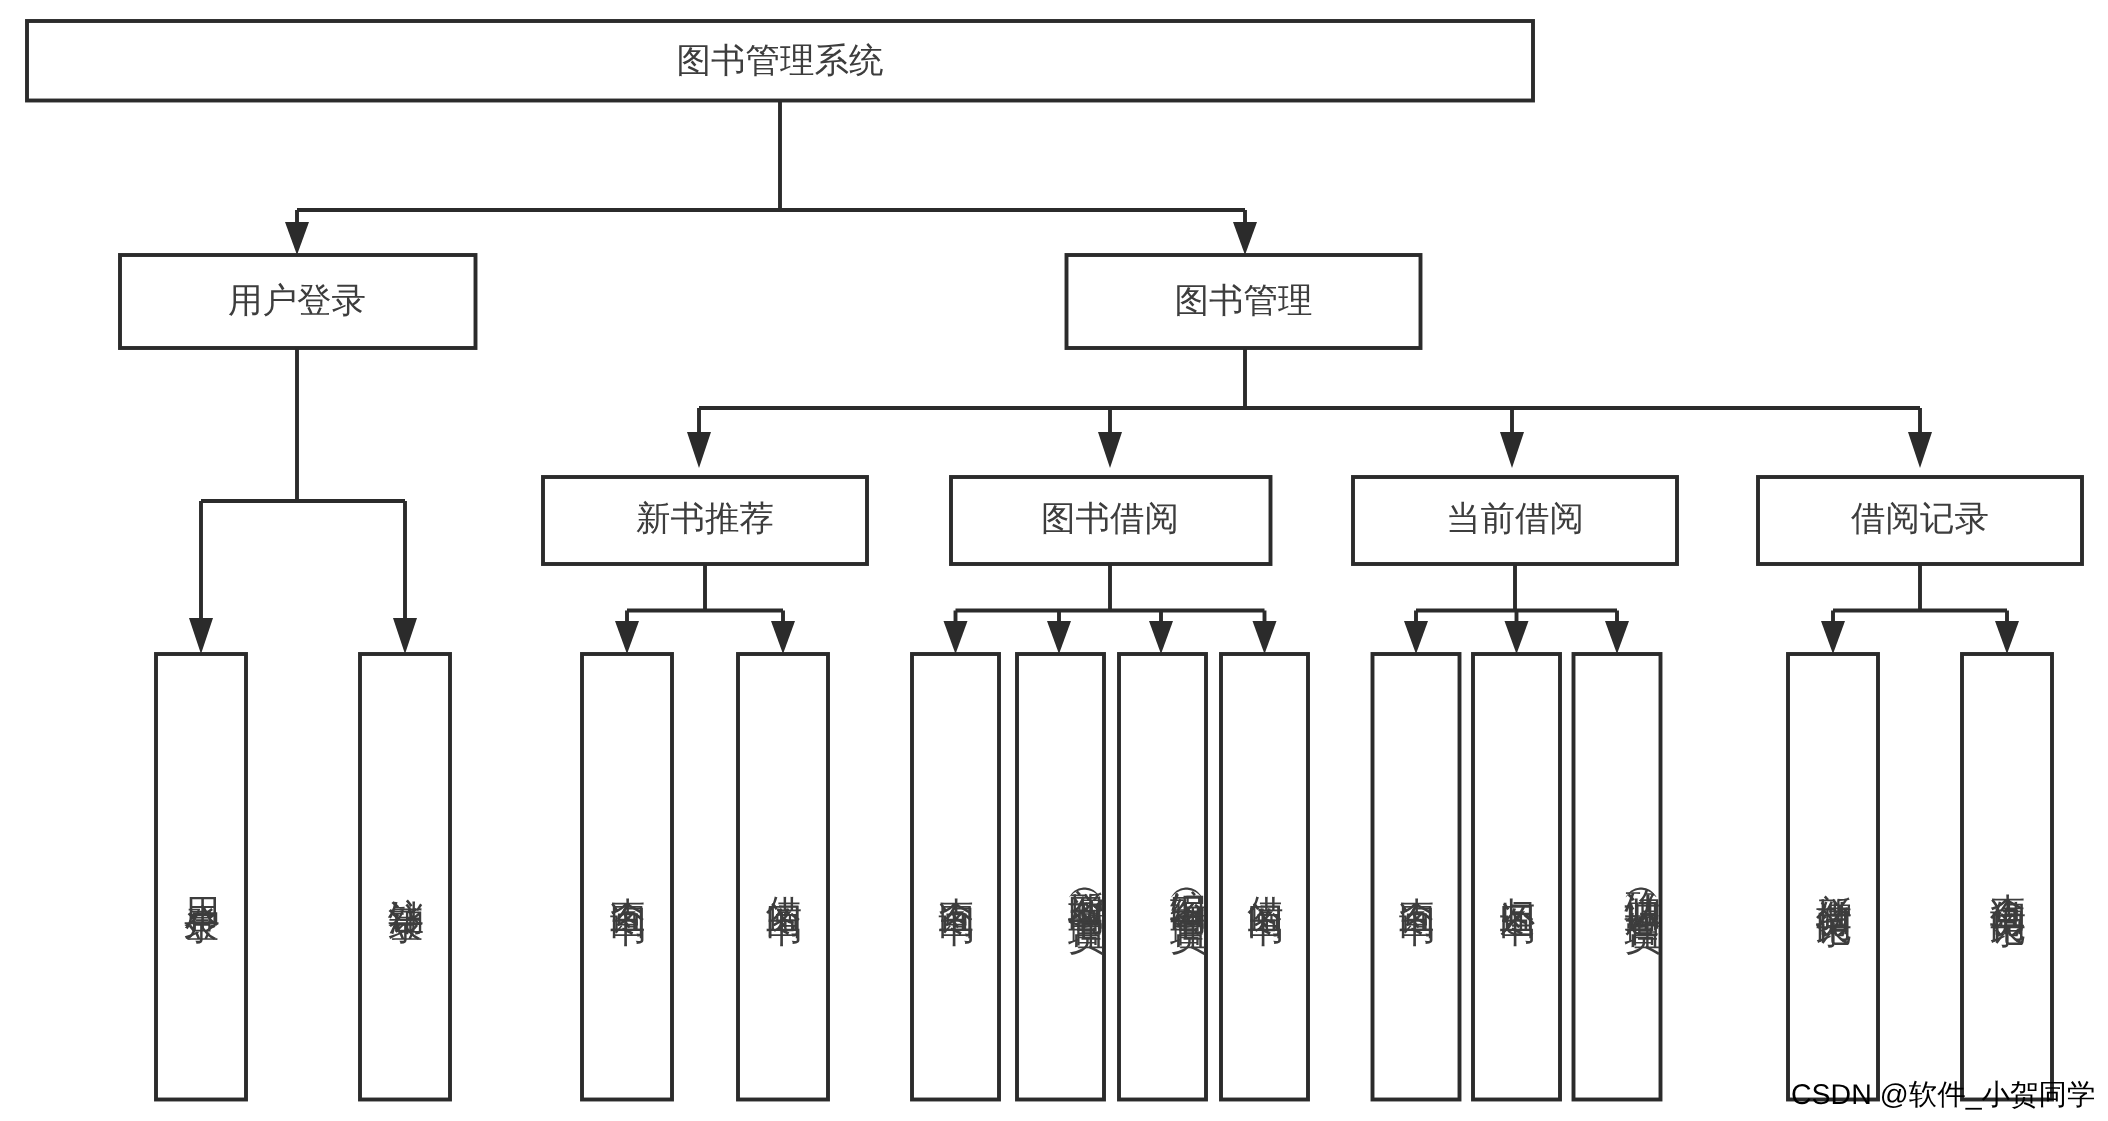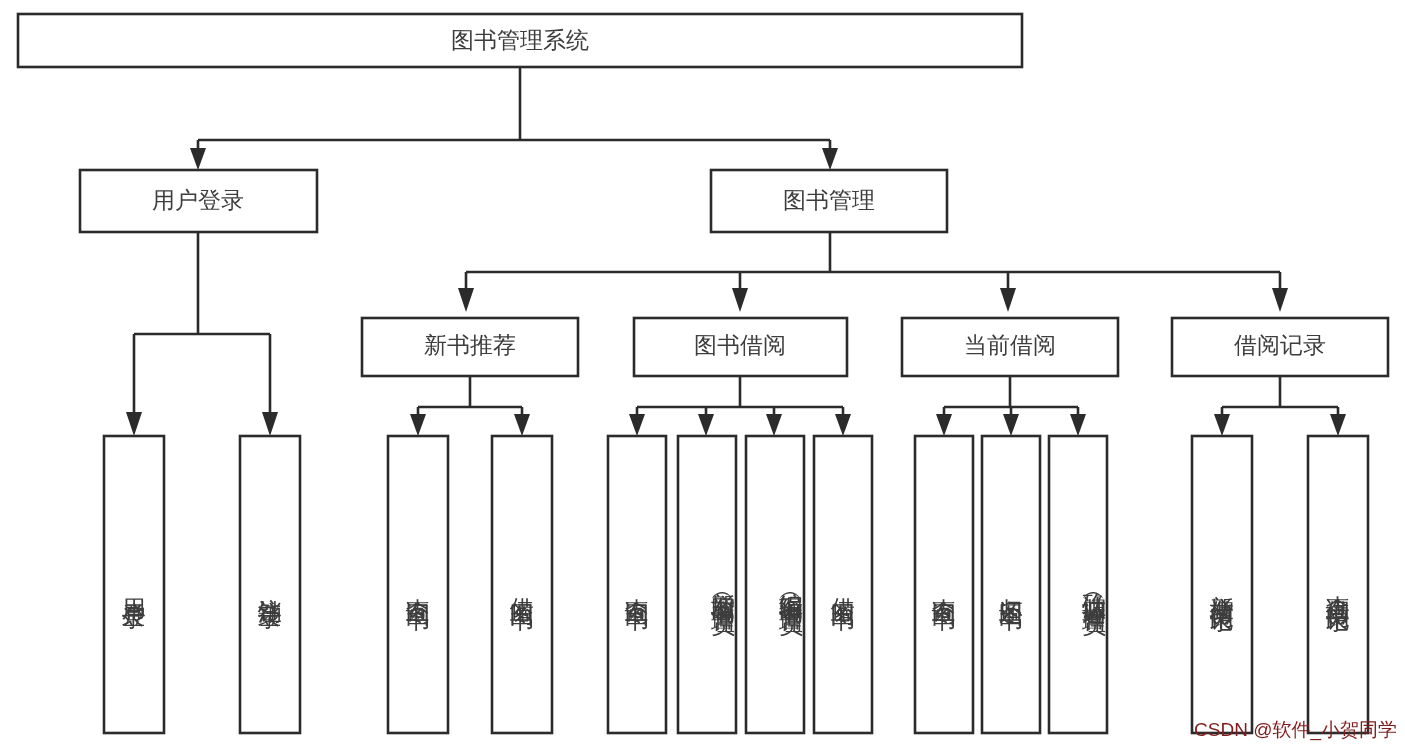--- a/index.html
+++ b/index.html
@@ -63,21 +63,21 @@
     text-align: center;
     pointer-events: none;
     user-select: none;
   }
   .watermark {
     position: absolute;
     right: 8px;
     bottom: 4px;
     font-family: "Liberation Sans", "DejaVu Sans", sans-serif;
     font-size: 19px;
-    color: #7f1d1d;
+    color: #000000;
     white-space: nowrap;
     user-select: none;
   }
 </style>
 </head>
 <body>
 
 <div id="diagram-root">
 
   <svg class="diagram-svg" viewBox="0 0 1405 747">

